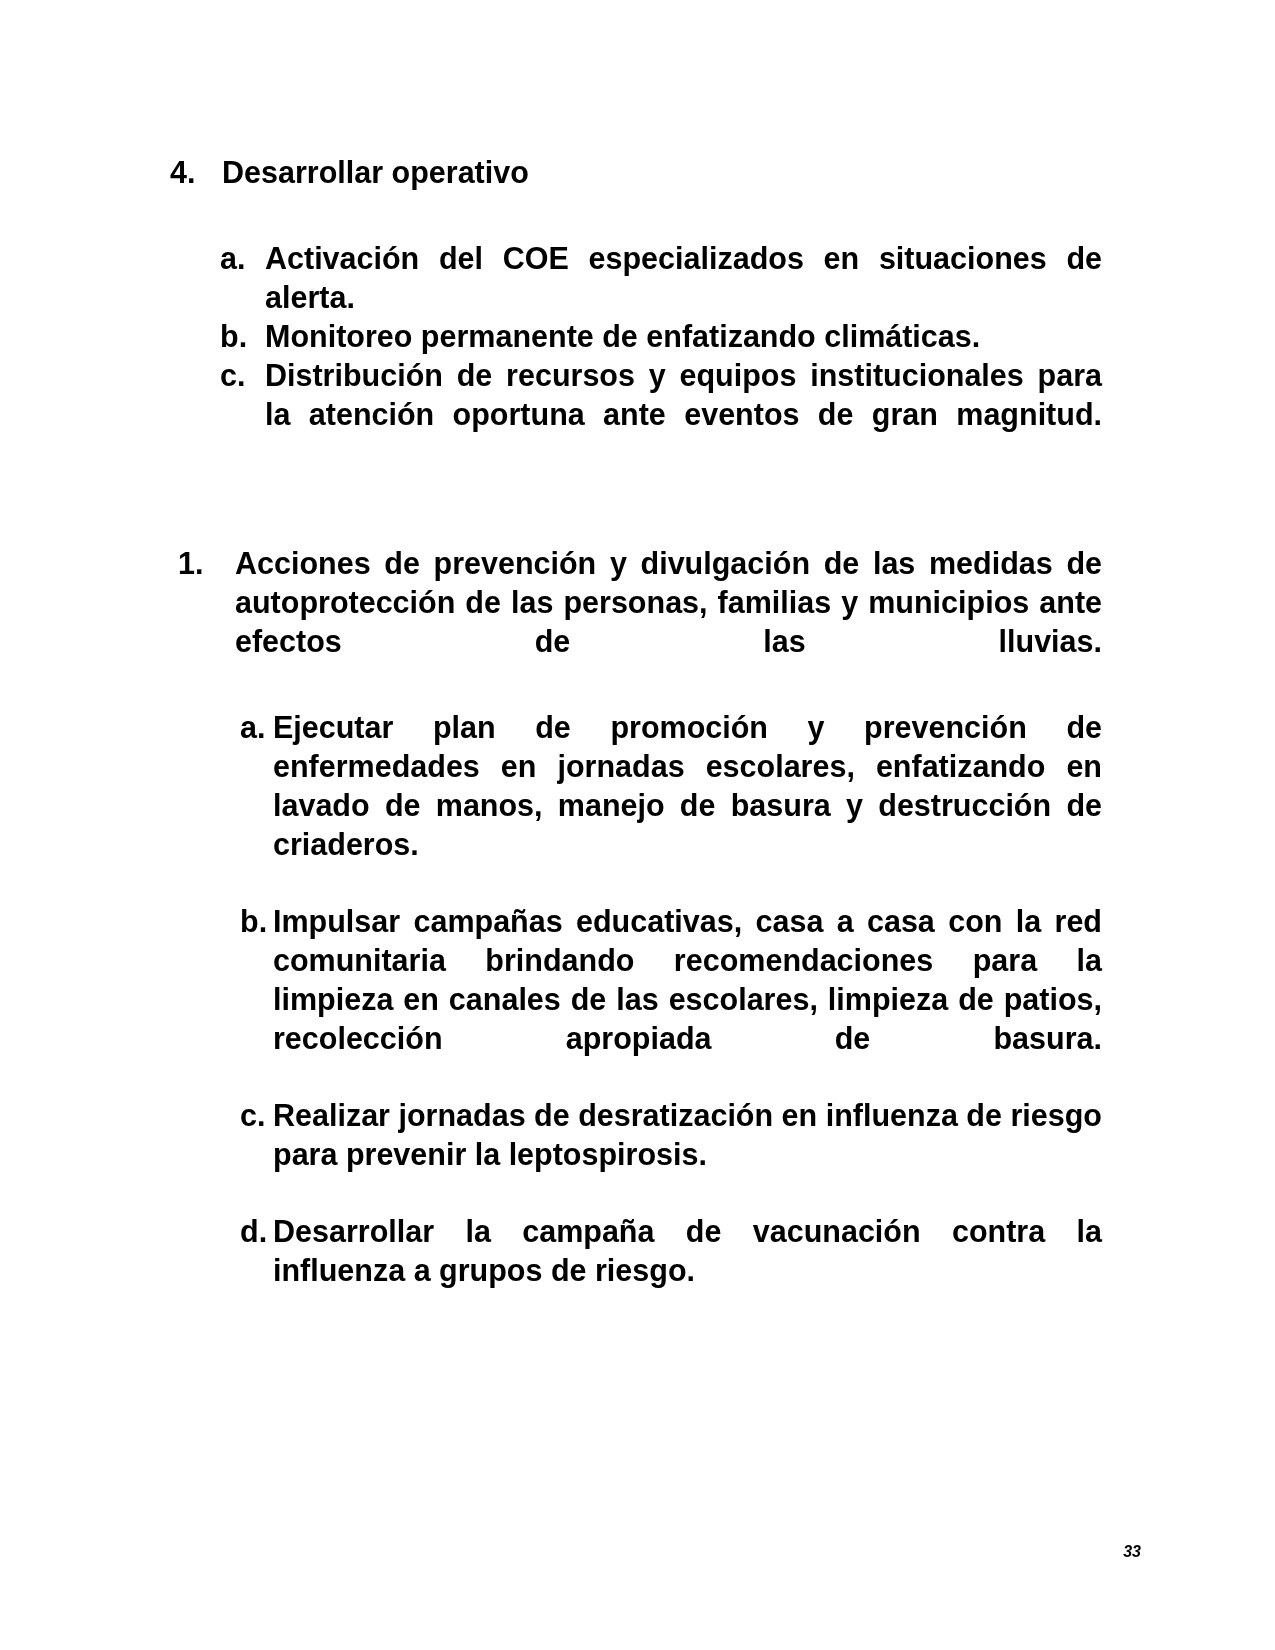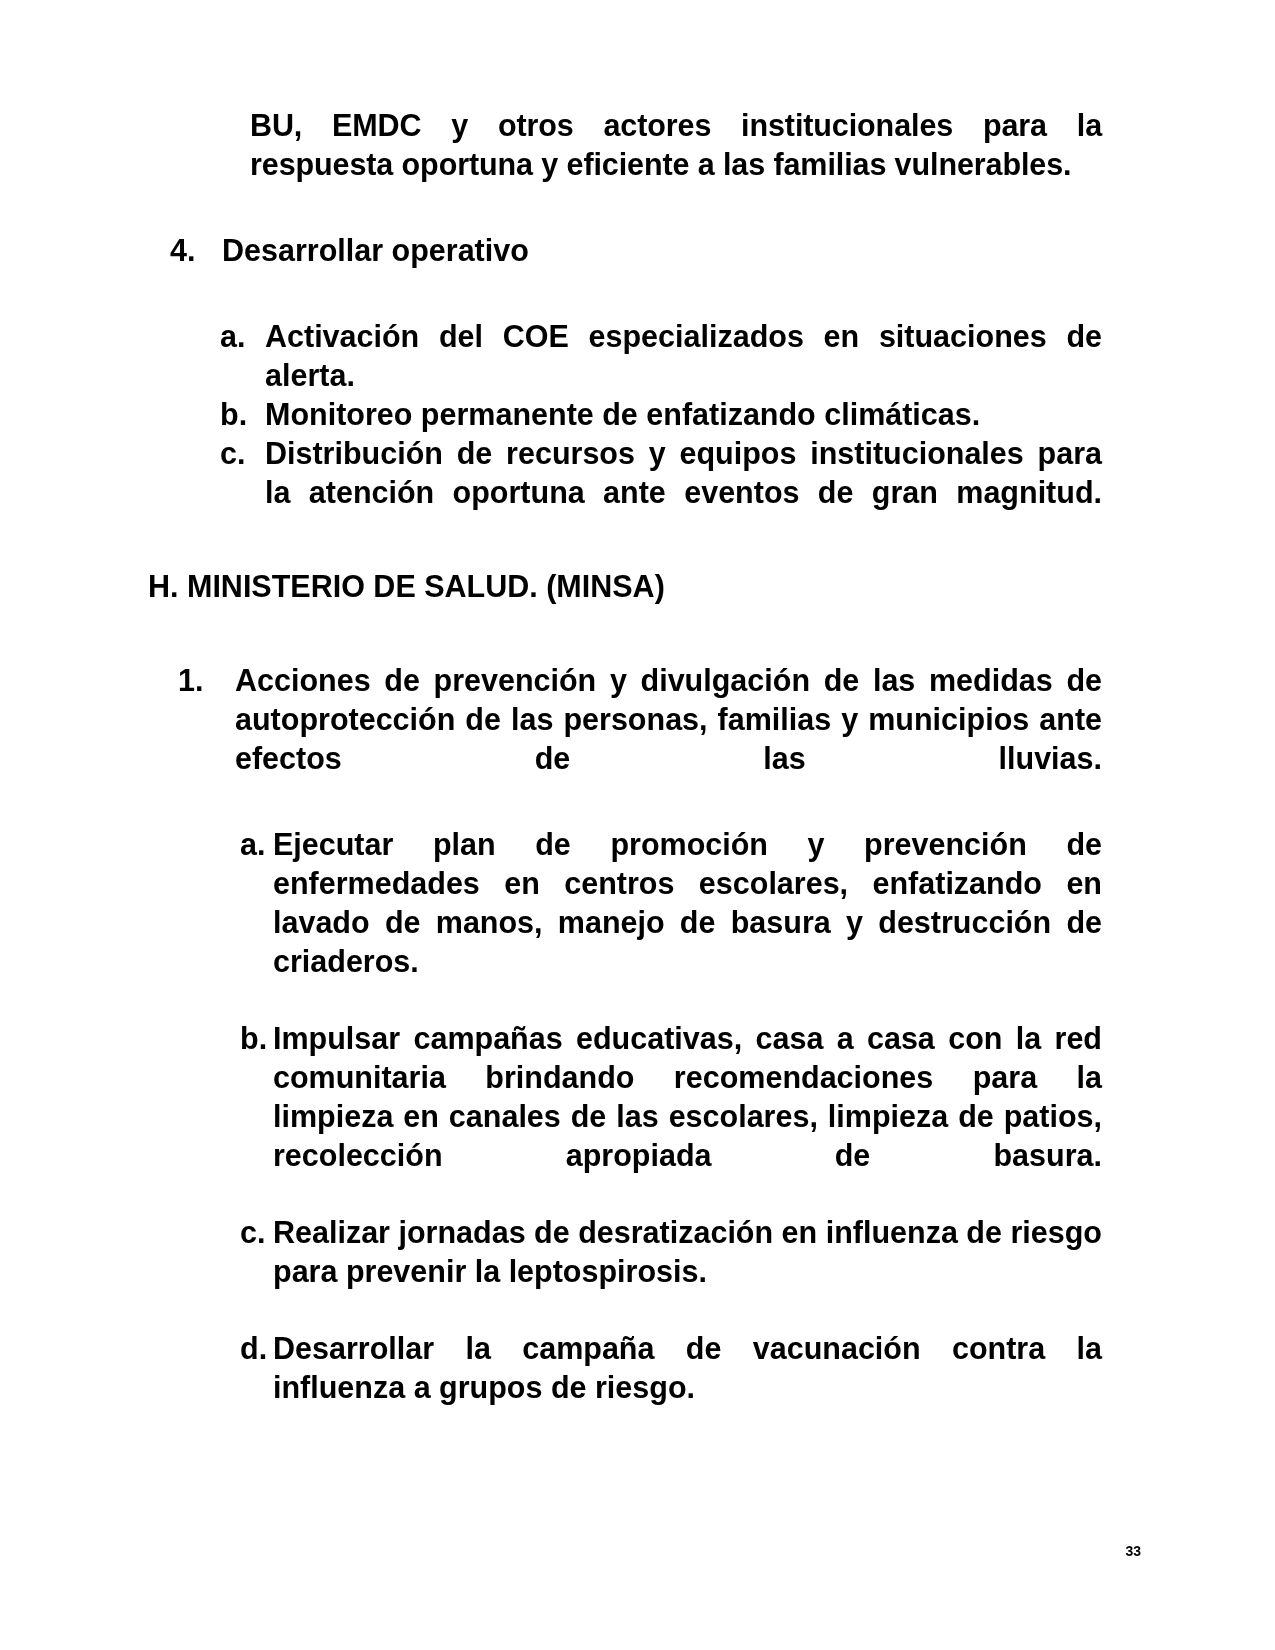--- a/index.html
+++ b/index.html
@@ -89,33 +89,31 @@
   }
   .gap-md  { height: 38px; }
   .gap-lg  { height: 47px; }
   .gap-xl  { height: 55px; }
 
   .page-number {
     position: absolute;
     right: 134px;
     bottom: 88px;
     font-weight: bold;
-    font-size: 14px;
+    font-size: 16px;
     line-height: 21px;
+    font-style: italic;
   }
 </style>
 </head>
 <body>
 
 <div class="page">
   <div class="doc-body">
 
-    <p class="para lvl-cont">
-      <span class="txt fully-justified">BU, EMDC y otros actores institucionales para la respuesta oportuna y eficiente a las familias vulnerables.</span>
-    </p>
 
     <div class="gap-lg"></div>
 
     <div class="row lvl-num">
       <span class="marker">4.</span>
       <span class="txt">Desarrollar operativo</span>
     </div>
 
     <div class="gap-lg"></div>
 
@@ -129,34 +127,33 @@
       <span class="txt">Monitoreo permanente de enfatizando climáticas.</span>
     </div>
 
     <div class="row lvl-alpha">
       <span class="marker">c.</span>
       <span class="txt fully-justified">Distribución de recursos y equipos institucionales para la atención oportuna ante eventos de gran magnitud.</span>
     </div>
 
     <div class="gap-xl"></div>
 
-    <h2 class="heading">H. MINISTERIO DE SALUD. (MINSA)</h2>
 
     <div class="gap-xl"></div>
 
     <div class="row lvl-num2">
       <span class="marker">1.</span>
       <span class="txt fully-justified">Acciones de prevención y divulgación de las medidas de autoprotección de las personas, familias y municipios ante efectos de las lluvias.</span>
     </div>
 
     <div class="gap-lg"></div>
 
     <div class="row lvl-alpha2">
       <span class="marker">a.</span>
-      <span class="txt fully-justified">Ejecutar plan de promoción y prevención de enfermedades en centros escolares, enfatizando en lavado de manos, manejo de basura y destrucción de criaderos.</span>
+      <span class="txt fully-justified">Ejecutar plan de promoción y prevención de enfermedades en jornadas escolares, enfatizando en lavado de manos, manejo de basura y destrucción de criaderos.</span>
     </div>
 
     <div class="gap-md"></div>
 
     <div class="row lvl-alpha2">
       <span class="marker">b.</span>
       <span class="txt fully-justified">Impulsar campañas educativas, casa a casa con la red comunitaria brindando recomendaciones para la limpieza en canales de las escolares, limpieza de patios, recolección apropiada de basura.</span>
     </div>
 
     <div class="gap-md"></div>

